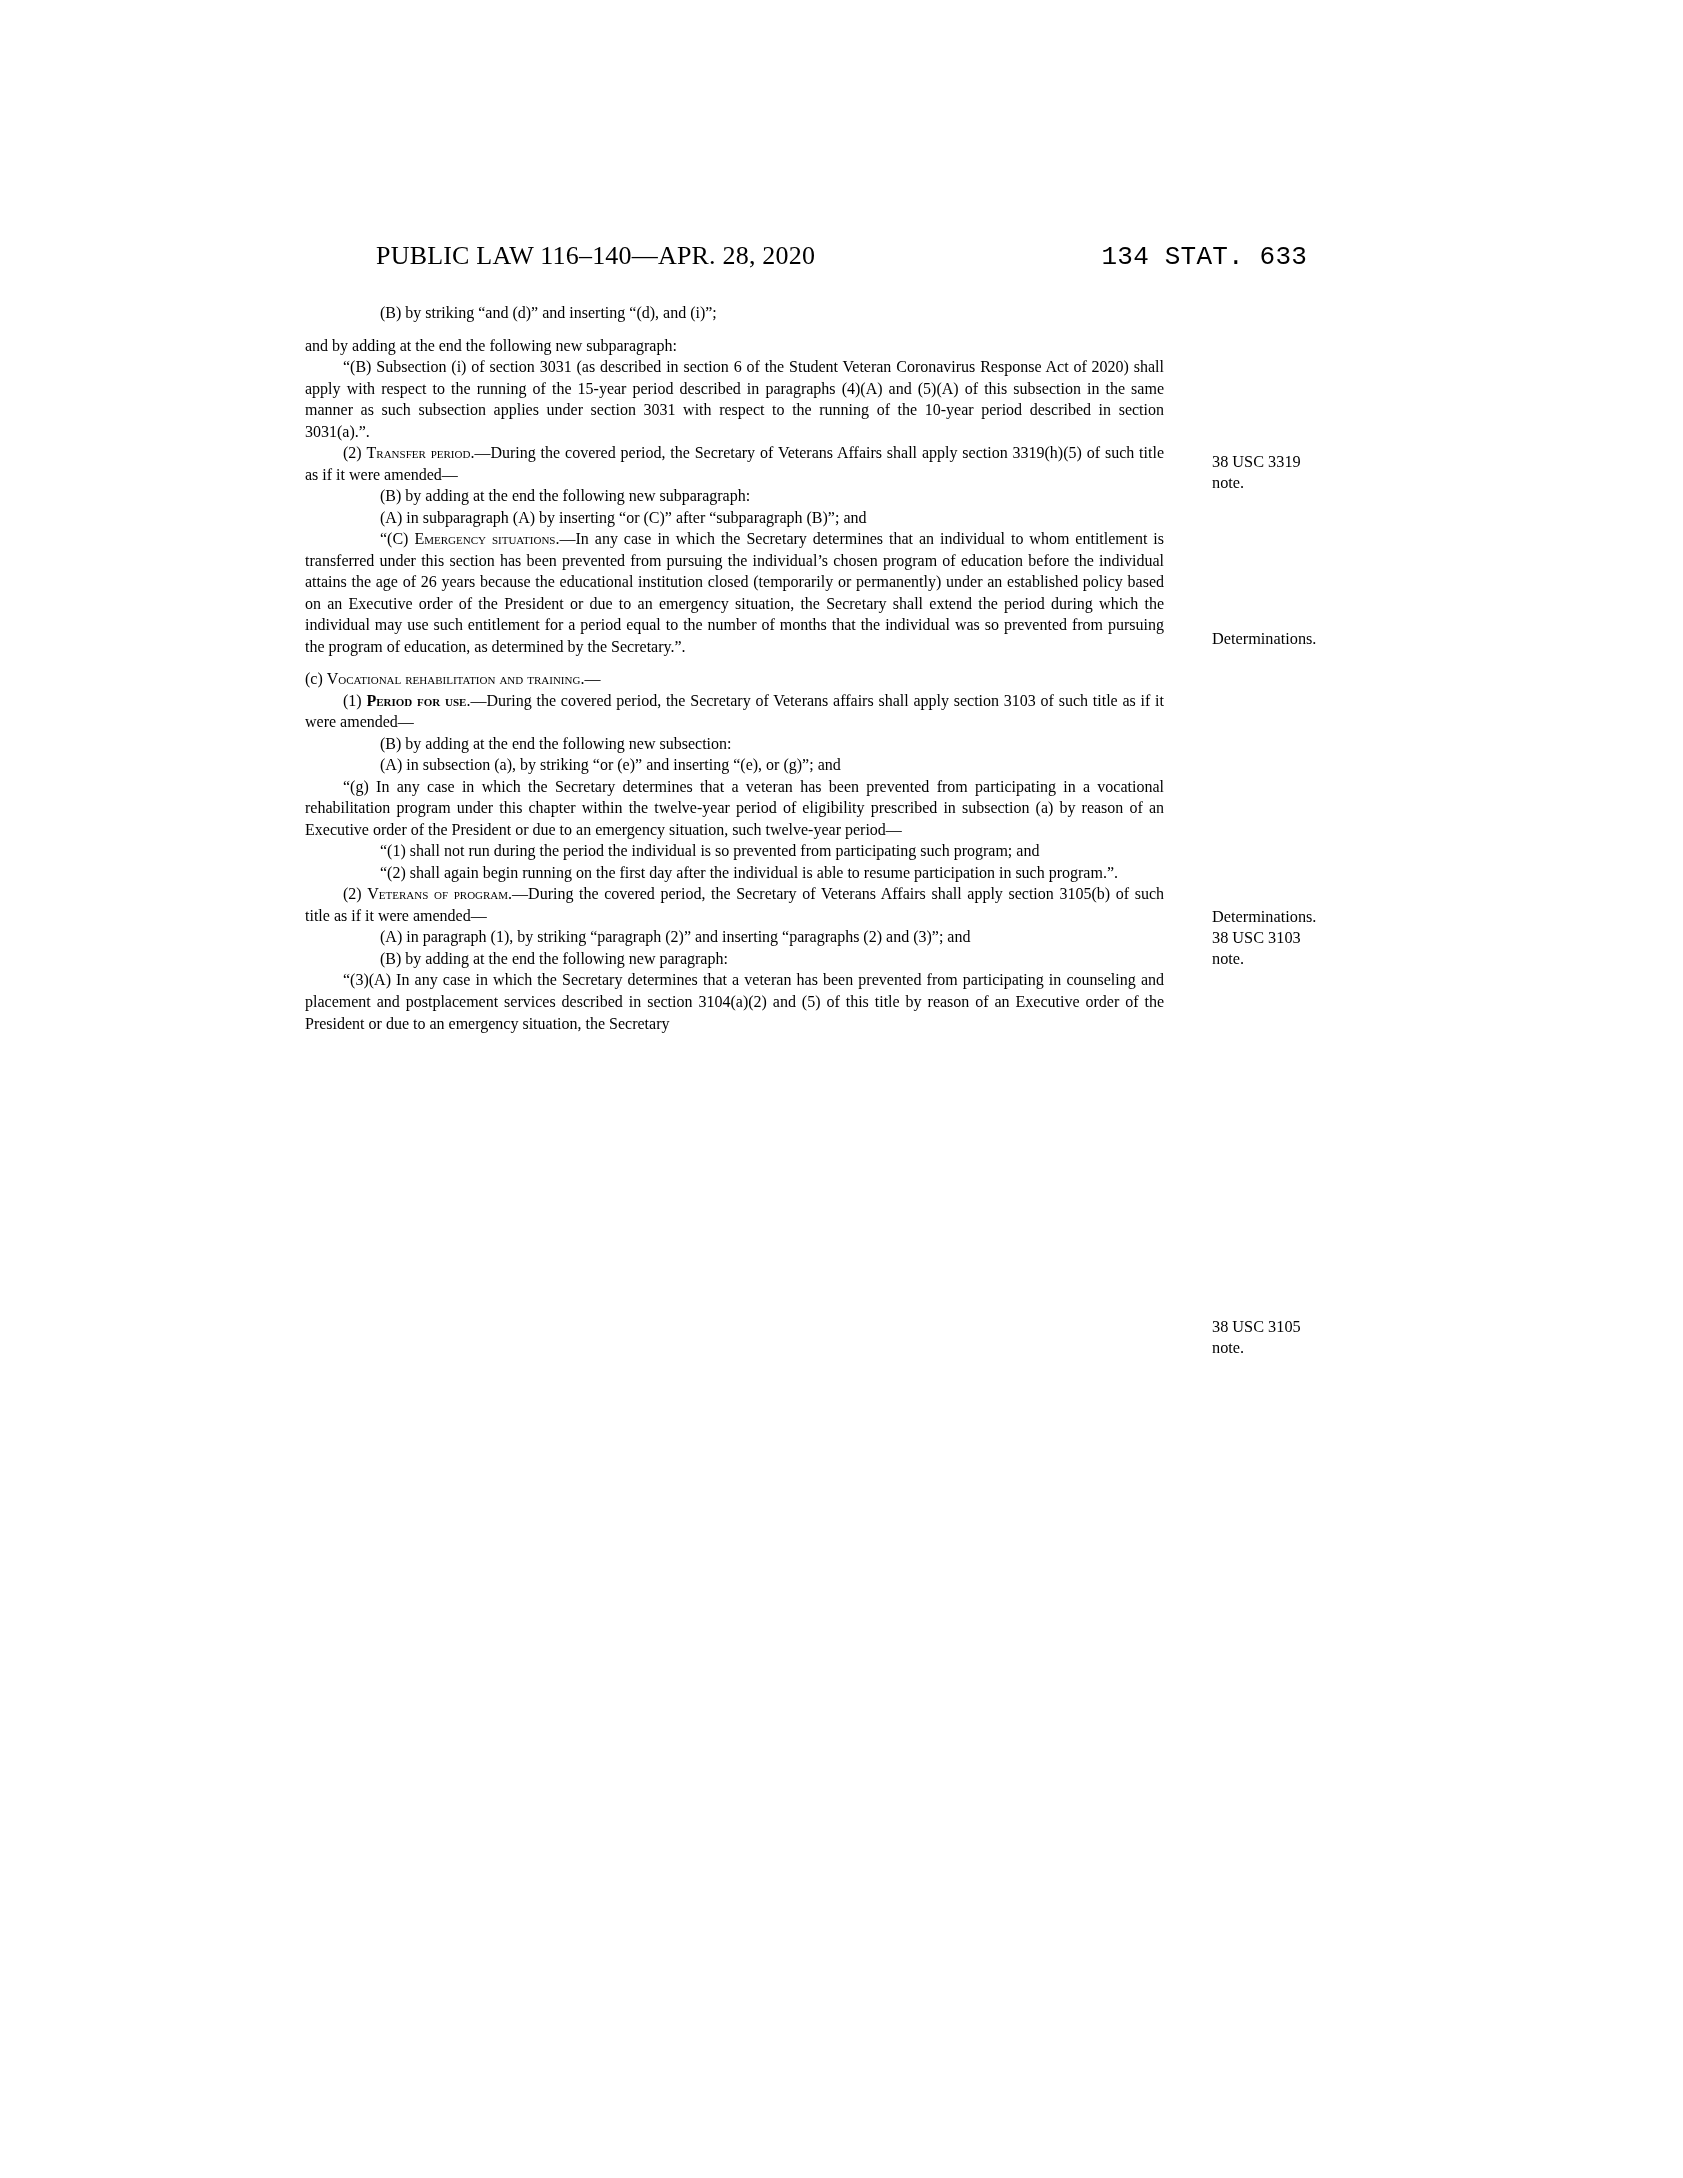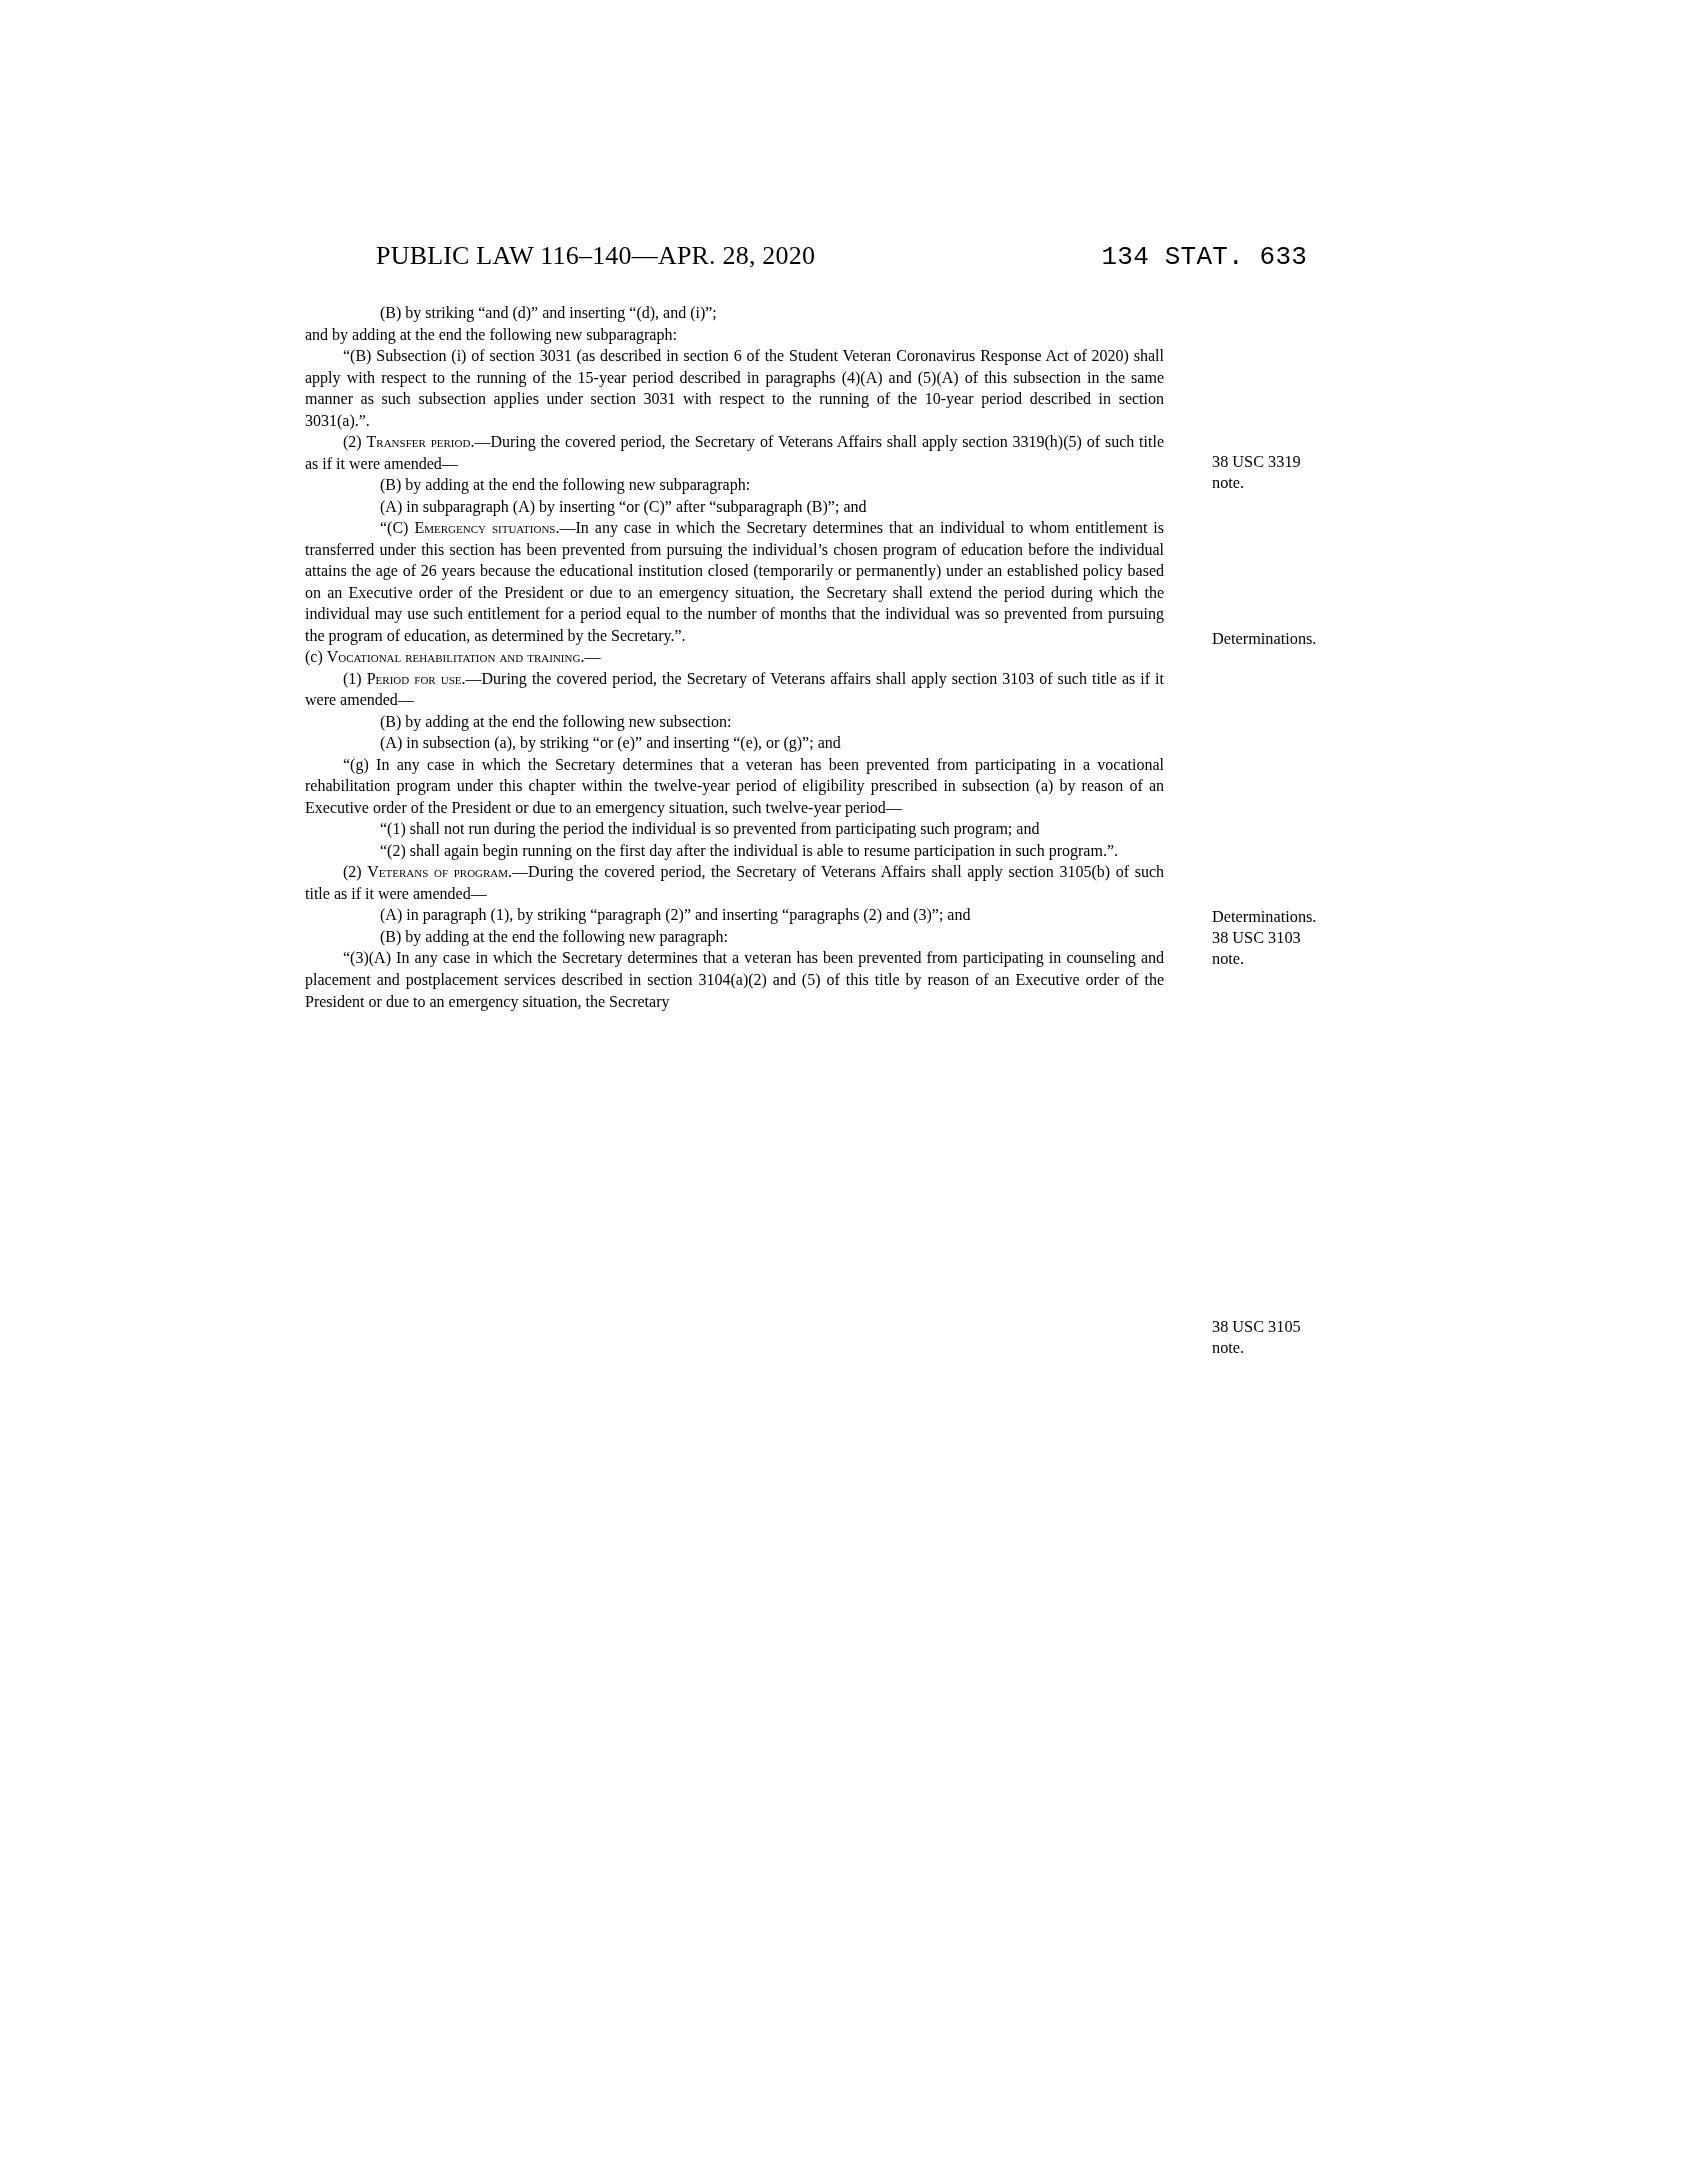--- a/index.html
+++ b/index.html
@@ -64,21 +64,21 @@
     line-height: 1.28;
   }
   p {
     margin: 0;
     text-align: justify;
     text-justify: inter-word;
     hyphens: manual;
   }
   p.indent1 { text-indent: 38px; }
   p.indent2 { text-indent: 75px; }
-  p.noindent { text-indent: 0; }
+  p.noindent { text-indent: 0; margin-top: 11px; }
   .sc {
     font-variant: small-caps;
   }
   .mnote {
     position: absolute;
     left: 16px;
     width: 287px;
   }
   .mnote div { white-space: nowrap; }
 </style>
@@ -96,21 +96,21 @@
 
   <div class="body-col">
     <p class="indent2">(B) by striking “and (d)” and inserting “(d), and (i)”;</p>
     <p class="noindent">and by adding at the end the following new subparagraph:</p>
     <p class="indent1">“(B) Subsection (i) of section 3031 (as described in section 6 of the Student Veteran Coronavirus Response Act of 2020) shall apply with respect to the running of the 15-year period described in paragraphs (4)(A) and (5)(A) of this subsection in the same manner as such subsection applies under section 3031 with respect to the running of the 10-year period described in section 3031(a).”.</p>
     <p class="indent1 sc-para"><span>(2) </span><span class="sc" style="font-variant: small-caps;">Transfer period</span><span>.—During the covered period, the Secretary of Veterans Affairs shall apply section 3319(h)(5) of such title as if it were amended—</span></p>
     <p class="indent2">(B) by adding at the end the following new subparagraph:</p>
     <p class="indent2">(A) in subparagraph (A) by inserting “or (C)” after “subparagraph (B)”; and</p>
     <p class="indent2"><span>“(C) </span><span class="sc" style="font-variant: small-caps;">Emergency situations</span><span>.—In any case in which the Secretary determines that an individual to whom entitlement is transferred under this section has been prevented from pursuing the individual’s chosen program of education before the individual attains the age of 26 years because the educational institution closed (temporarily or permanently) under an established policy based on an Executive order of the President or due to an emergency situation, the Secretary shall extend the period during which the individual may use such entitlement for a period equal to the number of months that the individual was so prevented from pursuing the program of education, as determined by the Secretary.”.</span></p>
     <p class="noindent"><span>(c) </span><span class="sc" style="font-variant: small-caps;">Vocational rehabilitation and training</span><span>.—</span></p>
-    <p class="indent1"><span>(1) </span><span class="sc" style="font-variant: small-caps;">Period for use</span><span>.—During the covered period, the Secretary of Veterans affairs shall apply section 3103 of such title as if it were amended—</span></p>
+    <p class="indent1"><span>(1) </span><span class="sc" style="font-variant: small-caps; font-weight: bold;">Period for use</span><span>.—During the covered period, the Secretary of Veterans affairs shall apply section 3103 of such title as if it were amended—</span></p>
     <p class="indent2">(B) by adding at the end the following new subsection:</p>
     <p class="indent2">(A) in subsection (a), by striking “or (e)” and inserting “(e), or (g)”; and</p>
     <p class="indent1">“(g) In any case in which the Secretary determines that a veteran has been prevented from participating in a vocational rehabilitation program under this chapter within the twelve-year period of eligibility prescribed in subsection (a) by reason of an Executive order of the President or due to an emergency situation, such twelve-year period—</p>
     <p class="indent2">“(1) shall not run during the period the individual is so prevented from participating such program; and</p>
     <p class="indent2">“(2) shall again begin running on the first day after the individual is able to resume participation in such program.”.</p>
     <p class="indent1"><span>(2) </span><span class="sc" style="font-variant: small-caps;">Veterans of program</span><span>.—During the covered period, the Secretary of Veterans Affairs shall apply section 3105(b) of such title as if it were amended—</span></p>
     <p class="indent2">(A) in paragraph (1), by striking “paragraph (2)” and inserting “paragraphs (2) and (3)”; and</p>
     <p class="indent2">(B) by adding at the end the following new paragraph:</p>
     <p class="indent1">“(3)(A) In any case in which the Secretary determines that a veteran has been prevented from participating in counseling and placement and postplacement services described in section 3104(a)(2) and (5) of this title by reason of an Executive order of the President or due to an emergency situation, the Secretary</p>
   </div>

